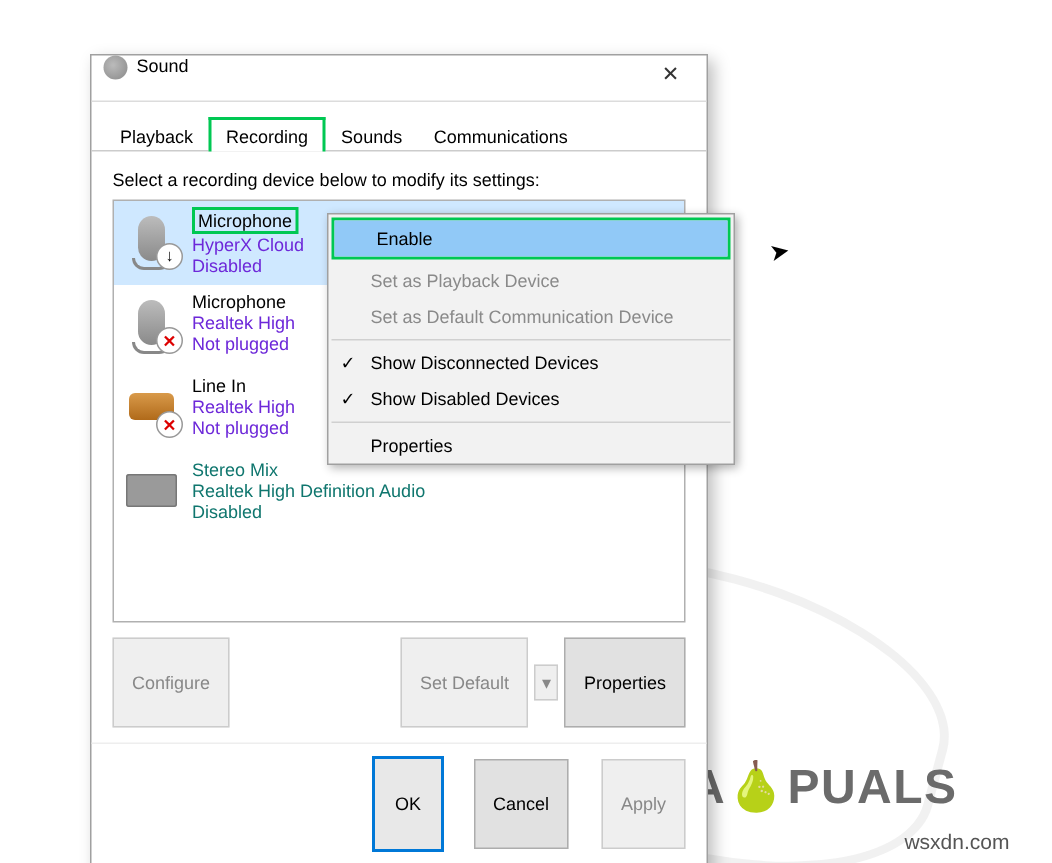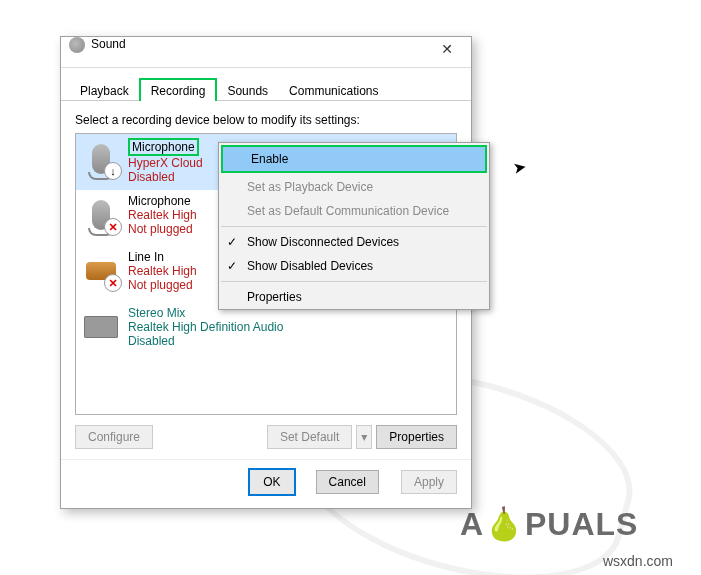--- a/index.html
+++ b/index.html
@@ -28,26 +28,26 @@
   .mic:after{content:"";position:absolute;left:-4px;right:-4px;bottom:-6px;height:6px;border-bottom:2px solid #888;border-left:2px solid #888;border-right:2px solid #888;border-radius:0 0 12px 12px}
   .plug{width:30px;height:18px;background:linear-gradient(#d99a4a,#b06a1a);border-radius:4px}
   .chip{width:34px;height:22px;background:#2a8a3a;border-radius:2px;box-shadow:inset 0 0 0 1px #0a5a1a}
   .chip.dis{background:#9a9a9a;box-shadow:inset 0 0 0 1px #777}
   .badge{position:absolute;right:0;bottom:0;width:16px;height:16px;border-radius:50%;border:1px solid #999;background:#fff;display:flex;align-items:center;justify-content:center;font-size:11px;font-weight:bold}
   .badge.down{color:#000}
   .badge.x{color:#d00}
   .dev-txt{flex:1;line-height:14px}
   .dev-name{color:#000}
   .dev-name.hl{border:2px solid #00c853;display:inline-block;padding:0 2px}
-  .dev-sub{color:#b91c1c}
+  .dev-sub{color:#6d28d9}
   .dev-sub.dim{color:#0f766e}
   
   .btnrow{display:flex;align-items:center;margin-top:10px;gap:4px}
   .spacer{flex:1}
-  .btn{height:22px;padding:0 12px;border:1px solid #adadad;background:#e1e1e1;color:#000;display:inline-flex;align-items:center;justify-content:center}
+  .btn{height:22px;padding:18px 12px;border:1px solid #adadad;background:#e1e1e1;color:#000;display:inline-flex;align-items:center;justify-content:center}
   .btn.dis{color:#888;background:#efefef;border-color:#ccc}
   .btn.primary{border:1px solid #e8e8e8;background:#e8e8e8;box-shadow:0 0 0 2px #0078d7;color:#000}
   .dlgbtns{display:flex;justify-content:flex-end;gap:22px;padding:10px 14px 14px;border-top:1px solid #eee}
   .dd{width:14px;border-left:1px solid #ccc;margin-left:0;padding:0;display:inline-flex;align-items:center;justify-content:center;height:22px;background:#efefef;border-top:1px solid #ccc;border-right:1px solid #ccc;border-bottom:1px solid #ccc;color:#888}
   
   .ctx{position:absolute;left:218px;top:142px;width:270px;background:#f2f2f2;border:1px solid #a0a0a0;box-shadow:2px 2px 6px rgba(0,0,0,.3)}
   .ctx-hl{border:2px solid #00c853;margin:2px}
   .ctx-item{display:flex;align-items:center;height:24px;padding:0 10px 0 28px;position:relative;color:#000}
   .ctx-item.hov{background:#91c9f7}
   .ctx-item.dis{color:#8a8a8a}

